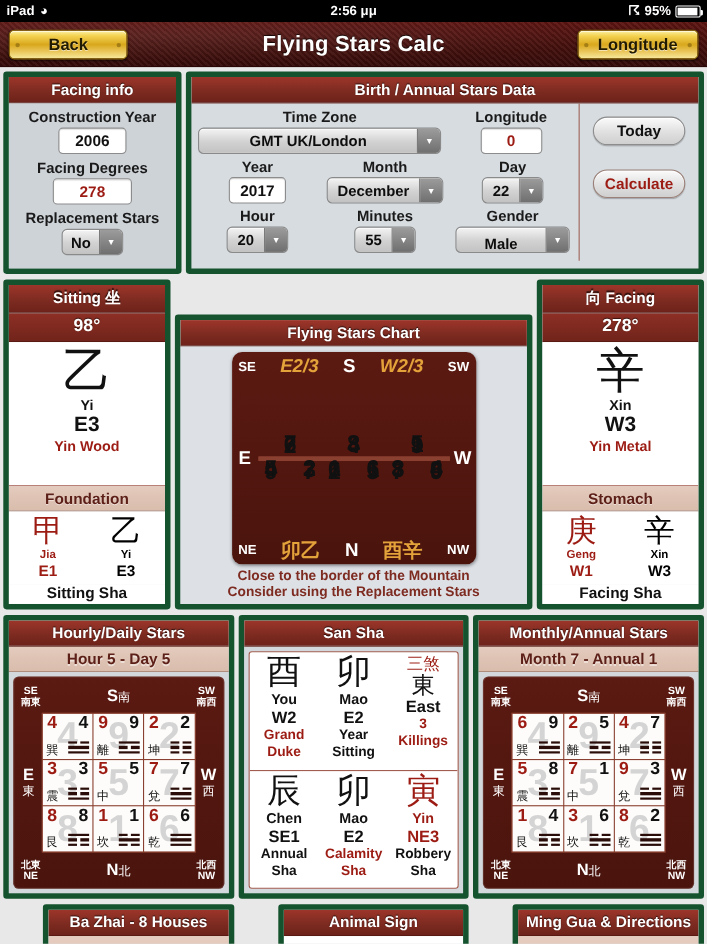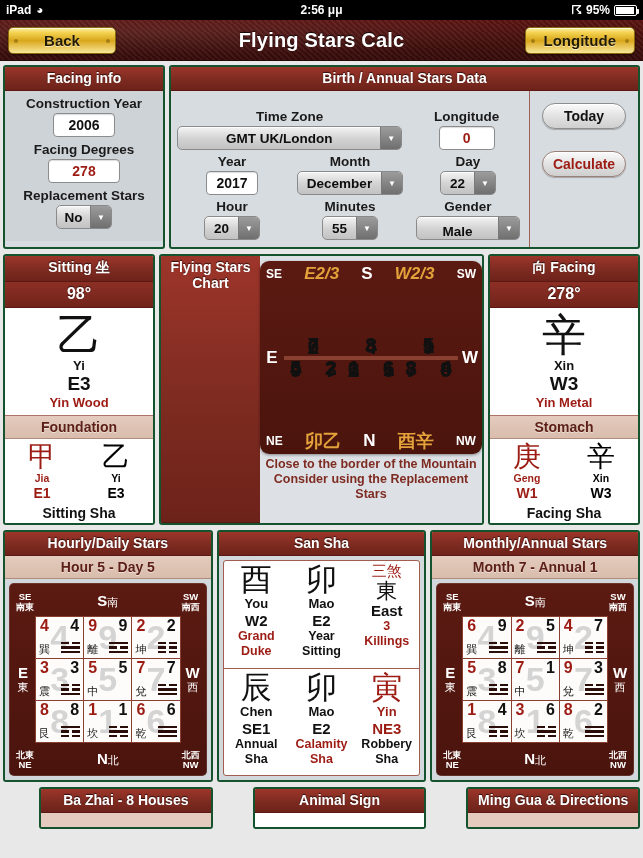--- a/index.html
+++ b/index.html
@@ -53,21 +53,21 @@
   .goldbtn:before,.goldbtn:after{
     content:"";position:absolute;top:50%;margin-top:-2px;width:4px;height:4px;
     border-radius:50%;background:rgba(120,90,10,.55);
   }
   .goldbtn:before{left:5px;} .goldbtn:after{right:5px;}
   .btn-back{left:8px;}
   .btn-long{right:8px;}
 
   
   .panel{
-    border:2px solid #14532d;
+    border:5px solid #14532d;
     background:#d7dce0;
     border-radius:3px;
     overflow:hidden;
   }
   .p-head{
     background:linear-gradient(#9d352a,#7e2b21 55%,#6d2219);
     color:#fff;font-weight:bold;font-size:14px;
     text-align:center;padding:3px 0 4px;
     text-shadow:0 -1px 1px rgba(0,0,0,.7);
     border-bottom:1px solid #5a1a13;
@@ -111,21 +111,21 @@
   .picker .arrow{
     width:21px;align-self:stretch;flex:0 0 21px;
     background:linear-gradient(#9c9c9c,#6f6f6f);
     border-left:1px solid #7a7a7a;
     display:flex;align-items:center;justify-content:center;
     color:#fff;font-size:8px;
   }
   .picker.narrow{width:56px;}
   .picker.mid{width:104px;align-items:flex-end;}
   .birth-inner{display:flex;}
-  .birth-fields{flex:1;padding:18px 6px 7px;border-right:1px solid #a06257;}
+  .birth-fields{flex:1;padding:5px 6px 7px;border-right:1px solid #a06257;}
   .birth-actions{width:108px;padding:12px 8px;display:flex;flex-direction:column;gap:22px;align-items:center;}
   .pillbtn{
     width:84px;height:26px;border-radius:13px;
     border:1px solid #8d8d8d;
     background:linear-gradient(#fbfbfb,#e2e2e2 50%,#cfcfcf);
     box-shadow:0 1px 1px rgba(0,0,0,.25),inset 0 1px 0 #fff;
     display:flex;align-items:center;justify-content:center;
     font-size:14px;font-weight:bold;color:#111;cursor:pointer;
   }
   .pillbtn.red{color:#9c1c14;border-color:#9a8078;}
@@ -154,21 +154,21 @@
   .foundation-body{background:#fff;padding:3px 0 4px;display:flex;text-align:center;}
   .foundation-body > div{flex:1;}
   .fb-han{font-size:28px;line-height:30px;font-family:"DejaVu Sans",sans-serif;}
   .fb-han.red{color:#9c1c14;}
   .fb-p{font-size:10.5px;font-weight:bold;line-height:13px;}
   .fb-p.red{color:#9c1c14;}
   .fb-c{font-size:14px;font-weight:bold;line-height:16px;}
   .fb-c.red{color:#9c1c14;}
   .sha-label{font-size:14px;font-weight:bold;color:#111;text-align:center;padding-bottom:2px;background:#fff;}
 
-  .chart-panel{flex:1;display:flex;flex-direction:row;}
+  .chart-panel{flex:1;display:flex;flex-direction:column;margin-top:32px;}
   .chart-body{background:#dde1e6;flex:1;display:flex;flex-direction:column;align-items:center;padding:5px 0 3px;}
   .fs-frame{
     width:222px;height:193px;
     background:linear-gradient(#5b1a12,#4a140d);
     border-radius:9px;
     padding:0;position:relative;
     box-shadow:0 1px 3px rgba(0,0,0,.4);
   }
   .fs-top,.fs-bot{
     position:absolute;left:0;right:0;height:26px;

